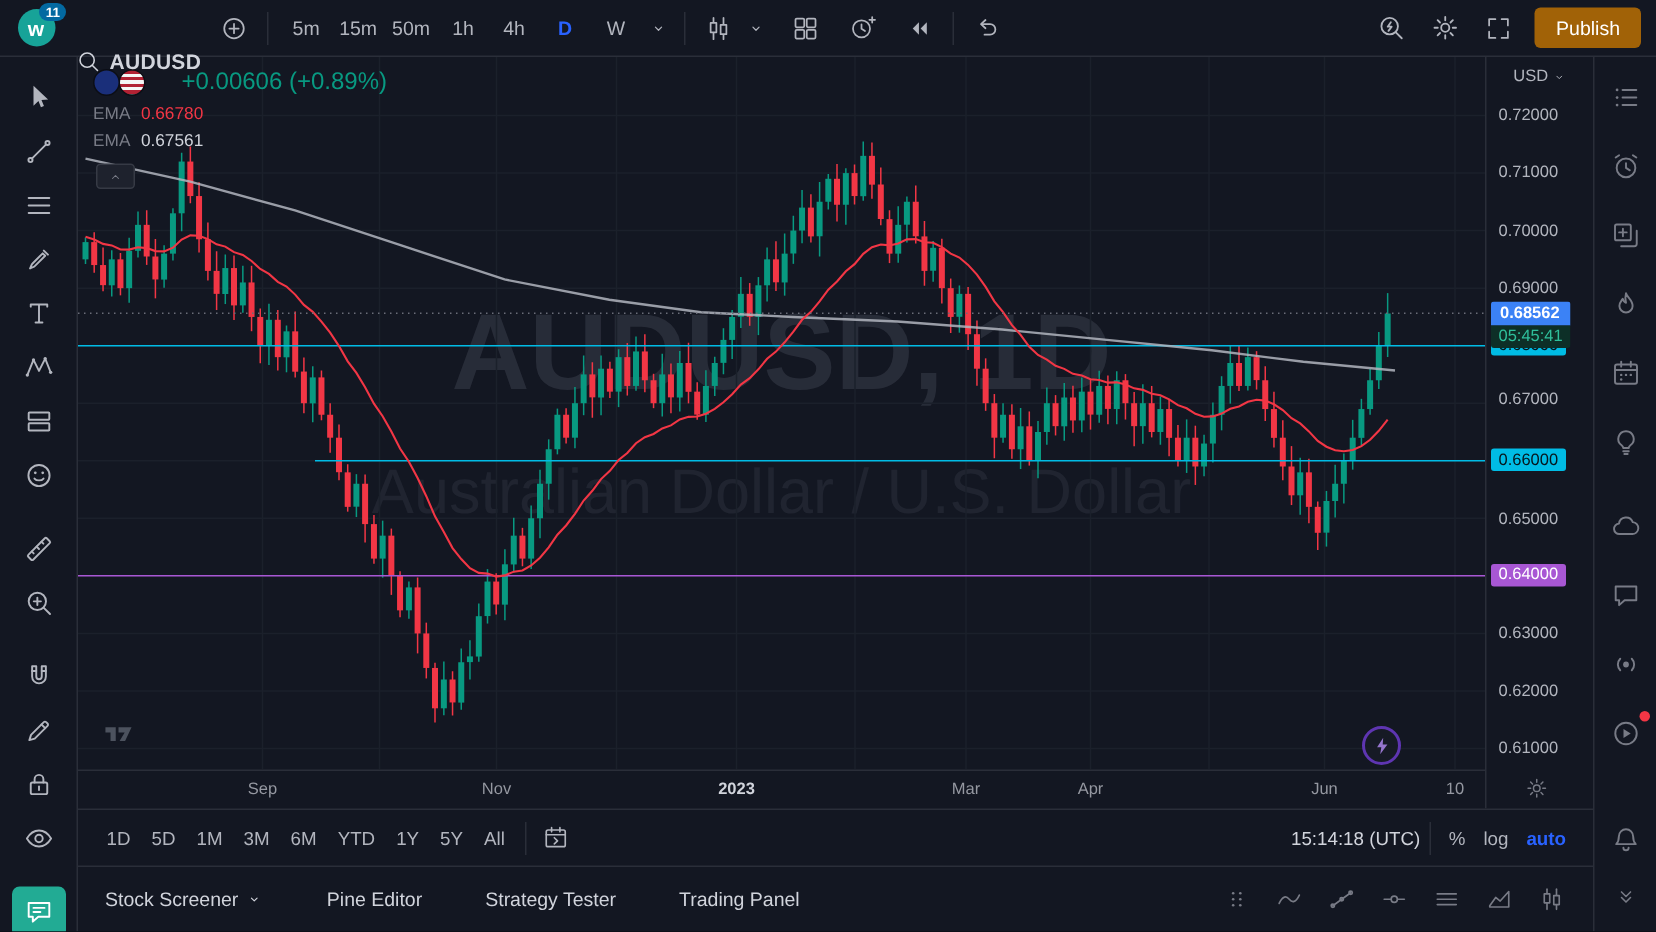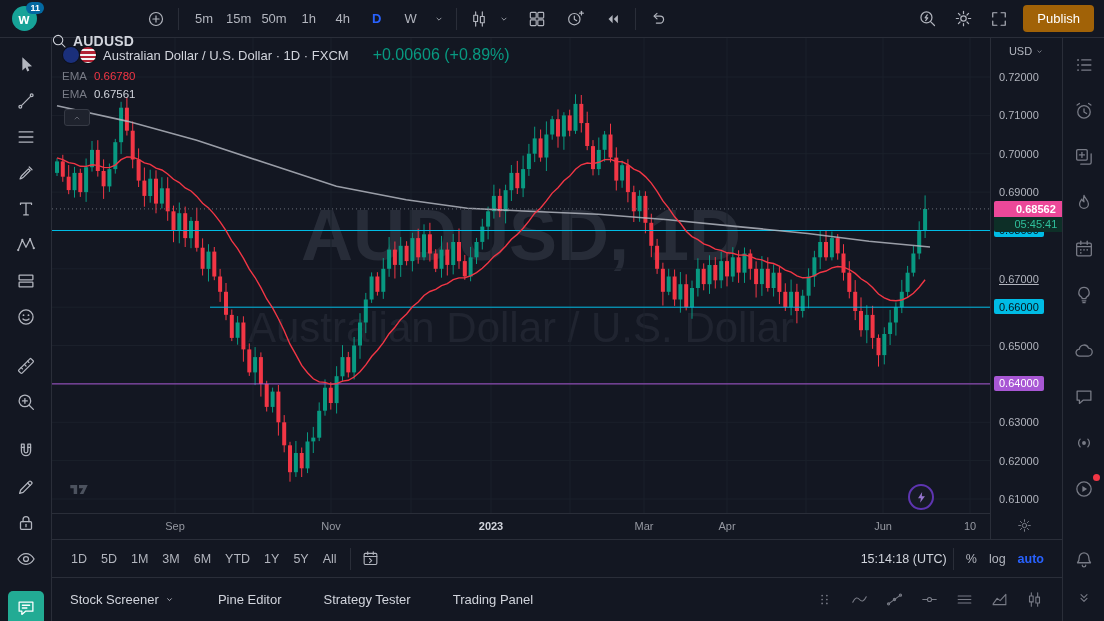--- a/index.html
+++ b/index.html
@@ -61,21 +61,21 @@
   .emarow{font-size:11.5px;color:#787b86;margin-top:6px;display:flex;gap:7px;}
   .collapsebtn{width:24px;height:15px;border:1px solid #363a45;background:#1e222d;border-radius:3px;
                display:flex;align-items:center;justify-content:center;color:#787b86;margin-top:9px;margin-left:2px;}
   .praxis{position:absolute;left:938px;top:0;width:72px;height:501px;border-left:1px solid #2a2e39;
           z-index:3;font-size:11px;color:#b2b5be;background:#131722;}
   .usd{position:absolute;top:7px;left:0;width:100%;display:flex;justify-content:center;align-items:center;
        gap:2px;font-size:11px;color:#b2b5be;}
   .ptick{position:absolute;left:8px;font-size:11px;color:#b2b5be;}
   .plabel{position:absolute;left:3px;padding:1.5px 5px;border-radius:2px;font-size:11px;line-height:12px;}
   .curlabel{position:absolute;left:3px;z-index:2;border-radius:2px;overflow:hidden;font-size:11px;line-height:12px;}
-  .curval{background:#ec4899;color:#fff;padding:2px 22px;font-weight:bold;}
+  .curval{background:#3b82f6;color:#fff;padding:2px 6px;font-weight:bold;}
   .curcd{background:#0d2f27;color:#2fbf9b;padding:1.5px 5px;text-align:center;}
   .axgear{position:absolute;left:25px;top:479px;color:#787b86;}
   .taxis{position:absolute;left:0;top:475px;width:938px;height:26px;border-top:1px solid #2a2e39;
          z-index:2;background:#131722;}
   .ttick{position:absolute;top:6px;transform:translateX(-50%);font-size:11px;color:#9598a1;}
   .ttick.major{color:#d1d4dc;font-weight:bold;}
   .rangebar{position:absolute;left:0;top:501px;width:1010px;height:38px;border-top:1px solid #2a2e39;
             display:flex;align-items:center;padding:0 12px;box-sizing:border-box;z-index:5;background:#131722;}
   .rbtn{font-size:12.5px;color:#b2b5be;padding:4px 7px;border-radius:4px;flex:0 0 auto;}
   .clock{font-size:12.5px;color:#d1d4dc;}
@@ -684,21 +684,20 @@
         <line x1="0" x2="938" y1="345.9" y2="345.9" stroke="#a857d4" stroke-width="1"></line>
         <path d="M5.0 67.8 L74.8 83.1 L144.7 102.3 L214.5 125.3 L284.4 148.3 L354.2 161.8 L415.3 170.2 L476.4 173.3 L546.3 176.3 L616.1 181.7 L685.9 188.6 L755.8 195.5 L816.9 203.2 L878.0 209.0" fill="none" stroke="#b2b5be" stroke-width="1.6" opacity="0.85"></path>
         <path d="M5.0 119.9 L10.8 121.7 L16.7 124.6 L22.5 125.6 L28.3 128.3 L34.1 128.4 L40.0 126.8 L45.8 127.4 L51.6 129.4 L57.4 129.6 L63.3 127.1 L69.1 121.7 L74.9 118.9 L80.7 119.2 L86.6 121.4 L92.4 124.9 L98.2 126.4 L104.0 130.1 L109.9 132.0 L115.7 136.0 L121.5 141.3 L127.3 144.6 L133.2 149.9 L139.0 153.0 L144.8 158.4 L150.6 165.3 L156.5 169.9 L162.3 176.4 L168.1 183.8 L174.0 192.7 L179.8 202.9 L185.6 210.6 L191.4 220.2 L197.3 231.1 L203.1 239.5 L208.9 249.6 L214.7 261.0 L220.6 269.8 L226.4 280.7 L232.2 292.8 L238.0 306.2 L243.9 316.6 L249.7 327.4 L255.5 334.7 L261.3 340.8 L267.2 343.9 L273.0 344.4 L278.8 346.4 L284.6 345.6 L290.5 343.1 L296.3 342.3 L302.1 339.0 L308.0 333.8 L313.8 326.9 L319.6 318.5 L325.4 312.3 L331.3 304.6 L337.1 295.7 L342.9 289.2 L348.7 281.4 L354.6 275.9 L360.4 268.7 L366.2 264.0 L372.0 257.5 L377.9 253.5 L383.7 251.3 L389.5 247.6 L395.3 245.6 L401.2 241.6 L407.0 239.9 L412.8 239.7 L418.6 237.8 L424.5 234.6 L430.3 230.2 L436.1 224.8 L441.9 218.4 L447.8 214.1 L453.6 208.2 L459.4 201.2 L465.3 196.4 L471.1 190.2 L476.9 183.1 L482.7 175.2 L488.6 169.9 L494.4 162.9 L500.2 155.1 L506.0 149.7 L511.9 142.8 L517.7 138.1 L523.5 131.2 L529.3 126.8 L535.2 125.0 L541.0 125.6 L546.8 124.3 L552.6 121.6 L558.5 121.4 L564.3 123.5 L570.1 123.8 L575.9 126.7 L581.8 131.1 L587.6 133.7 L593.4 138.6 L599.3 145.1 L605.1 153.3 L610.9 162.9 L616.7 170.1 L622.6 178.8 L628.4 185.2 L634.2 193.2 L640.0 198.6 L645.9 201.7 L651.7 205.9 L657.5 207.9 L663.3 211.2 L669.2 212.3 L675.0 214.8 L680.8 215.3 L686.6 217.1 L692.5 216.9 L698.3 218.3 L704.1 220.9 L709.9 221.9 L715.8 224.5 L721.6 225.5 L727.4 228.2 L733.3 232.1 L739.1 234.2 L744.9 237.9 L750.7 239.8 L756.6 239.6 L762.4 237.7 L768.2 234.5 L774.0 233.0 L779.9 229.9 L785.7 228.5 L791.5 229.1 L797.3 231.5 L803.2 235.4 L809.0 240.8 L814.8 244.3 L820.6 249.6 L826.5 256.0 L832.3 259.8 L838.1 262.2 L843.9 262.8 L849.8 262.0 L855.6 259.4 L861.4 255.2 L867.2 249.2 L873.1 241.8" fill="none" stroke="#f23645" stroke-width="1.4"></path>
         <line x1="0" x2="938" y1="170.9" y2="170.9" stroke="#6a6d78" stroke-width="1" stroke-dasharray="1 3"></line>
       </svg>
 
     <div class="legend">
       <div class="legend-title">
         <span class="flag au"></span>
         <span class="flag us"></span>
-        <span>Australian Dollar / U.S. Dollar · 1D · FXCM</span>
         <span class="chg" id="chgtext" style="color: rgb(8, 153, 129);">+0.00606 (+0.89%)</span>
       </div>
       <div id="emarows">
           <div class="emarow">
             <span>EMA</span>
             <span style="color: rgb(242, 54, 69);">0.66780</span>
           </div>
           <div class="emarow">
             <span>EMA</span>
             <span style="color: rgb(209, 212, 220);">0.67561</span>
@@ -725,21 +724,21 @@
       <span class="axgear">
           <svg viewBox="0 0 24 24" width="17" height="17" fill="none" stroke="currentColor" stroke-width="1.4" stroke-linecap="round" stroke-linejoin="round">
             <circle cx="12" cy="12" r="3.1"></circle>
             <path d="M12 3.8 V6.3 M12 17.7 V20.2 M3.8 12 H6.3 M17.7 12 H20.2 M6.2 6.2 L8 8 M16 16 L17.8 17.8 M17.8 6.2 L16 8 M8 16 L6.2 17.8"></path>
           </svg>
         </span>
     <div class="ptick" style="top: 33px;">0.72000</div>
         <div class="ptick" style="top: 71.3636px;">0.71000</div>
         <div class="ptick" style="top: 109.727px;">0.70000</div>
         <div class="ptick" style="top: 148.091px;">0.69000</div>
-        <div class="ptick" style="top: 235px; text-decoration: underline;">0.67000</div>
+        <div class="ptick" style="top: 222px;">0.67000</div>
         <div class="ptick" style="top: 301.545px;">0.65000</div>
         <div class="ptick" style="top: 378.273px;">0.63000</div>
         <div class="ptick" style="top: 416.636px;">0.62000</div>
         <div class="ptick" style="top: 455px;">0.61000</div>
         <div class="plabel" style="top: 184.455px; background: rgb(0, 188, 229); color: rgb(6, 23, 29);">0.68000</div>
         <div class="plabel" style="top: 261.182px; background: rgb(0, 188, 229); color: rgb(6, 23, 29);">0.66000</div>
         <div class="plabel" style="top: 337.909px; background: rgb(168, 87, 212); color: rgb(255, 255, 255);">0.64000</div>
         <div class="curlabel" style="top: 162.894px;">
           <div class="curval">0.68562</div>
           <div class="curcd">05:45:41</div>

